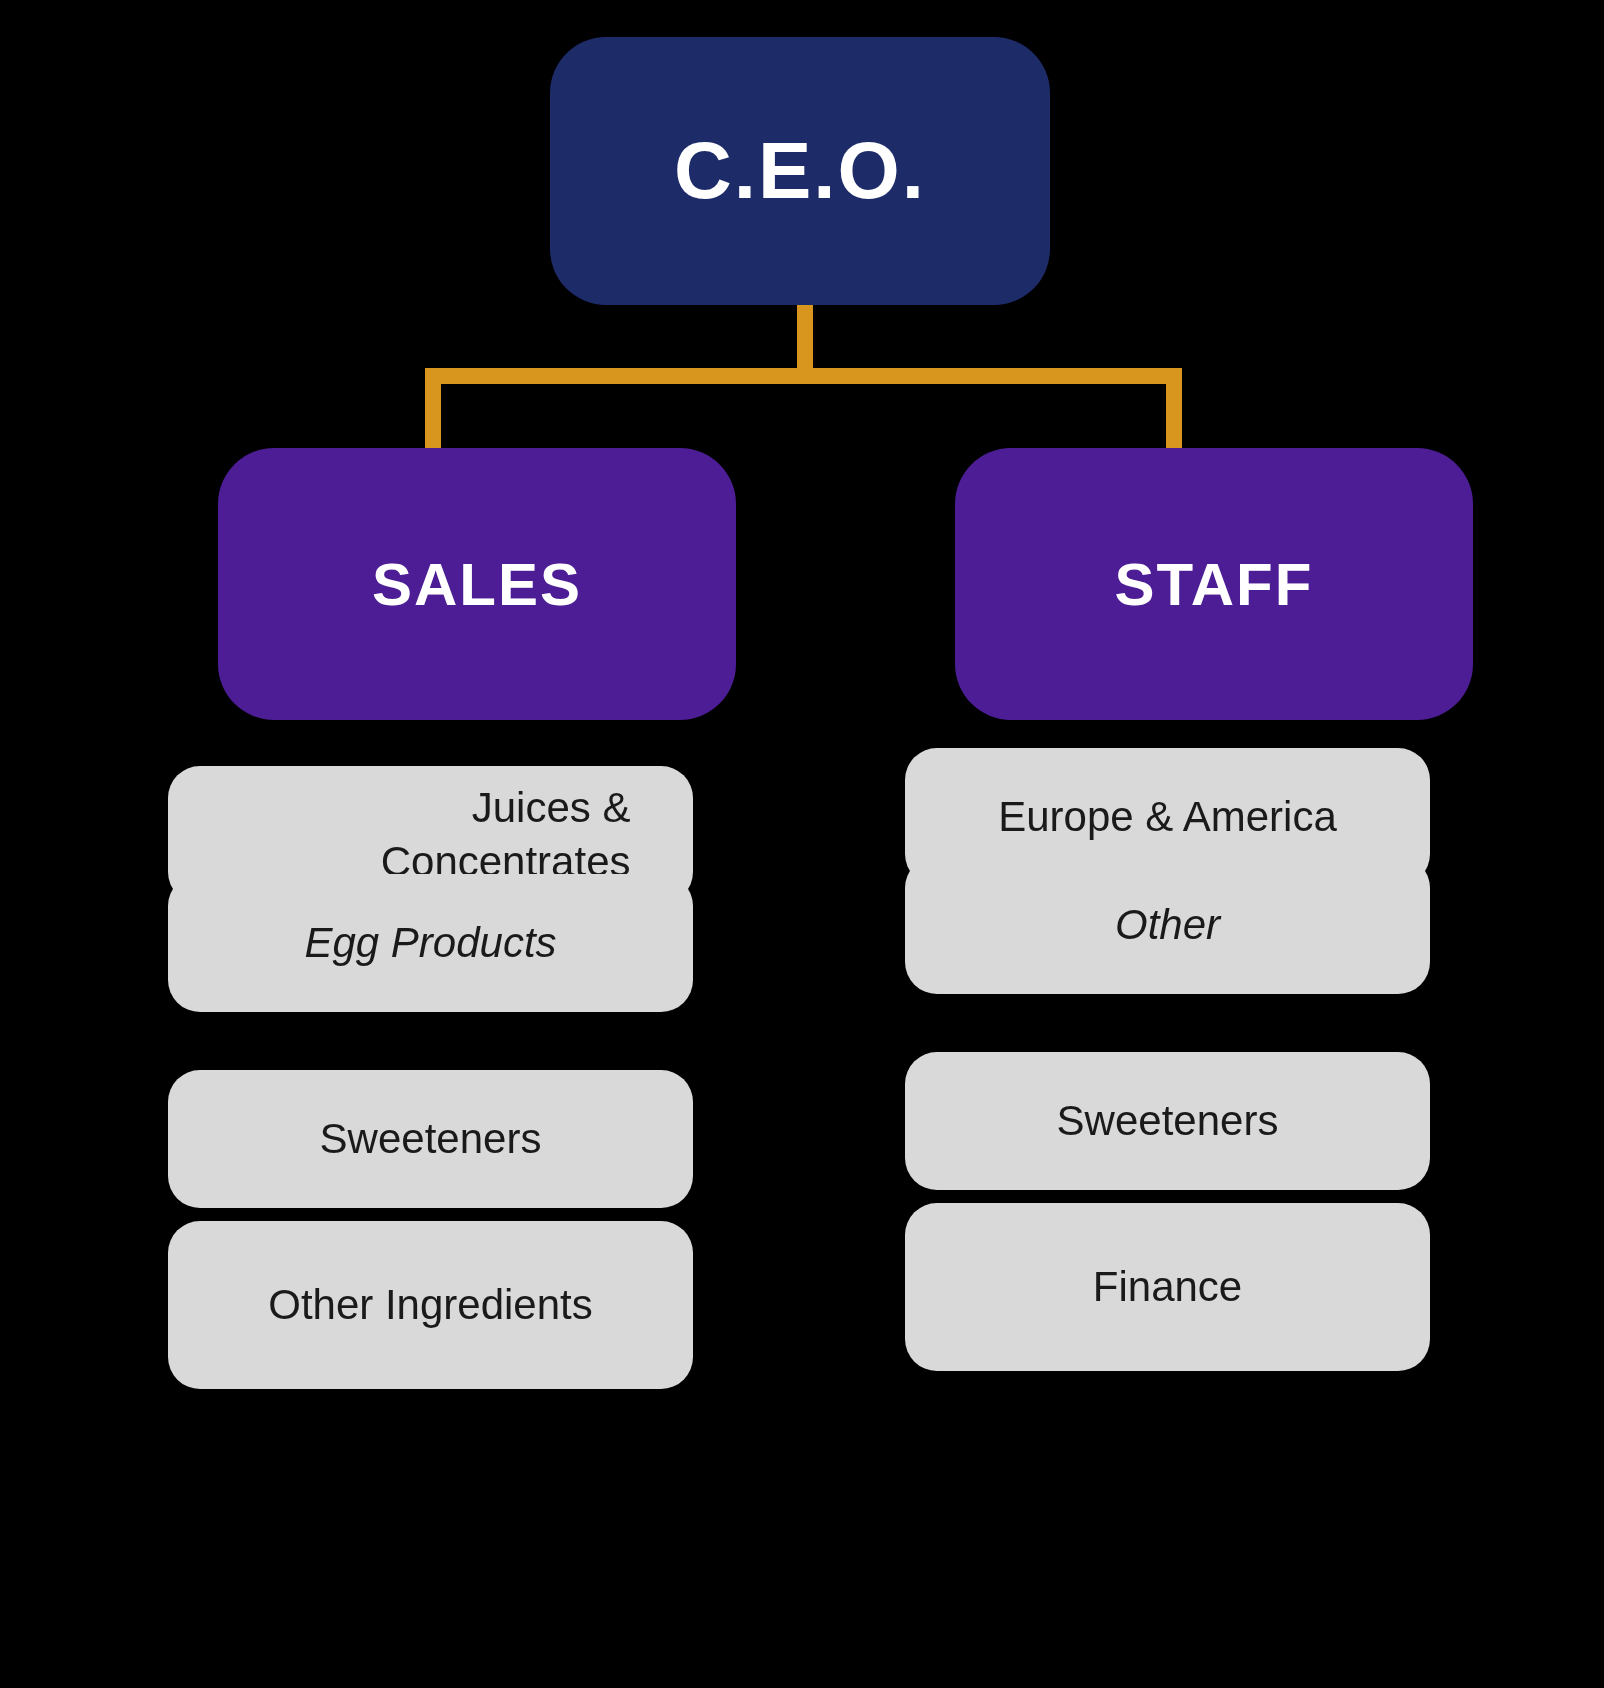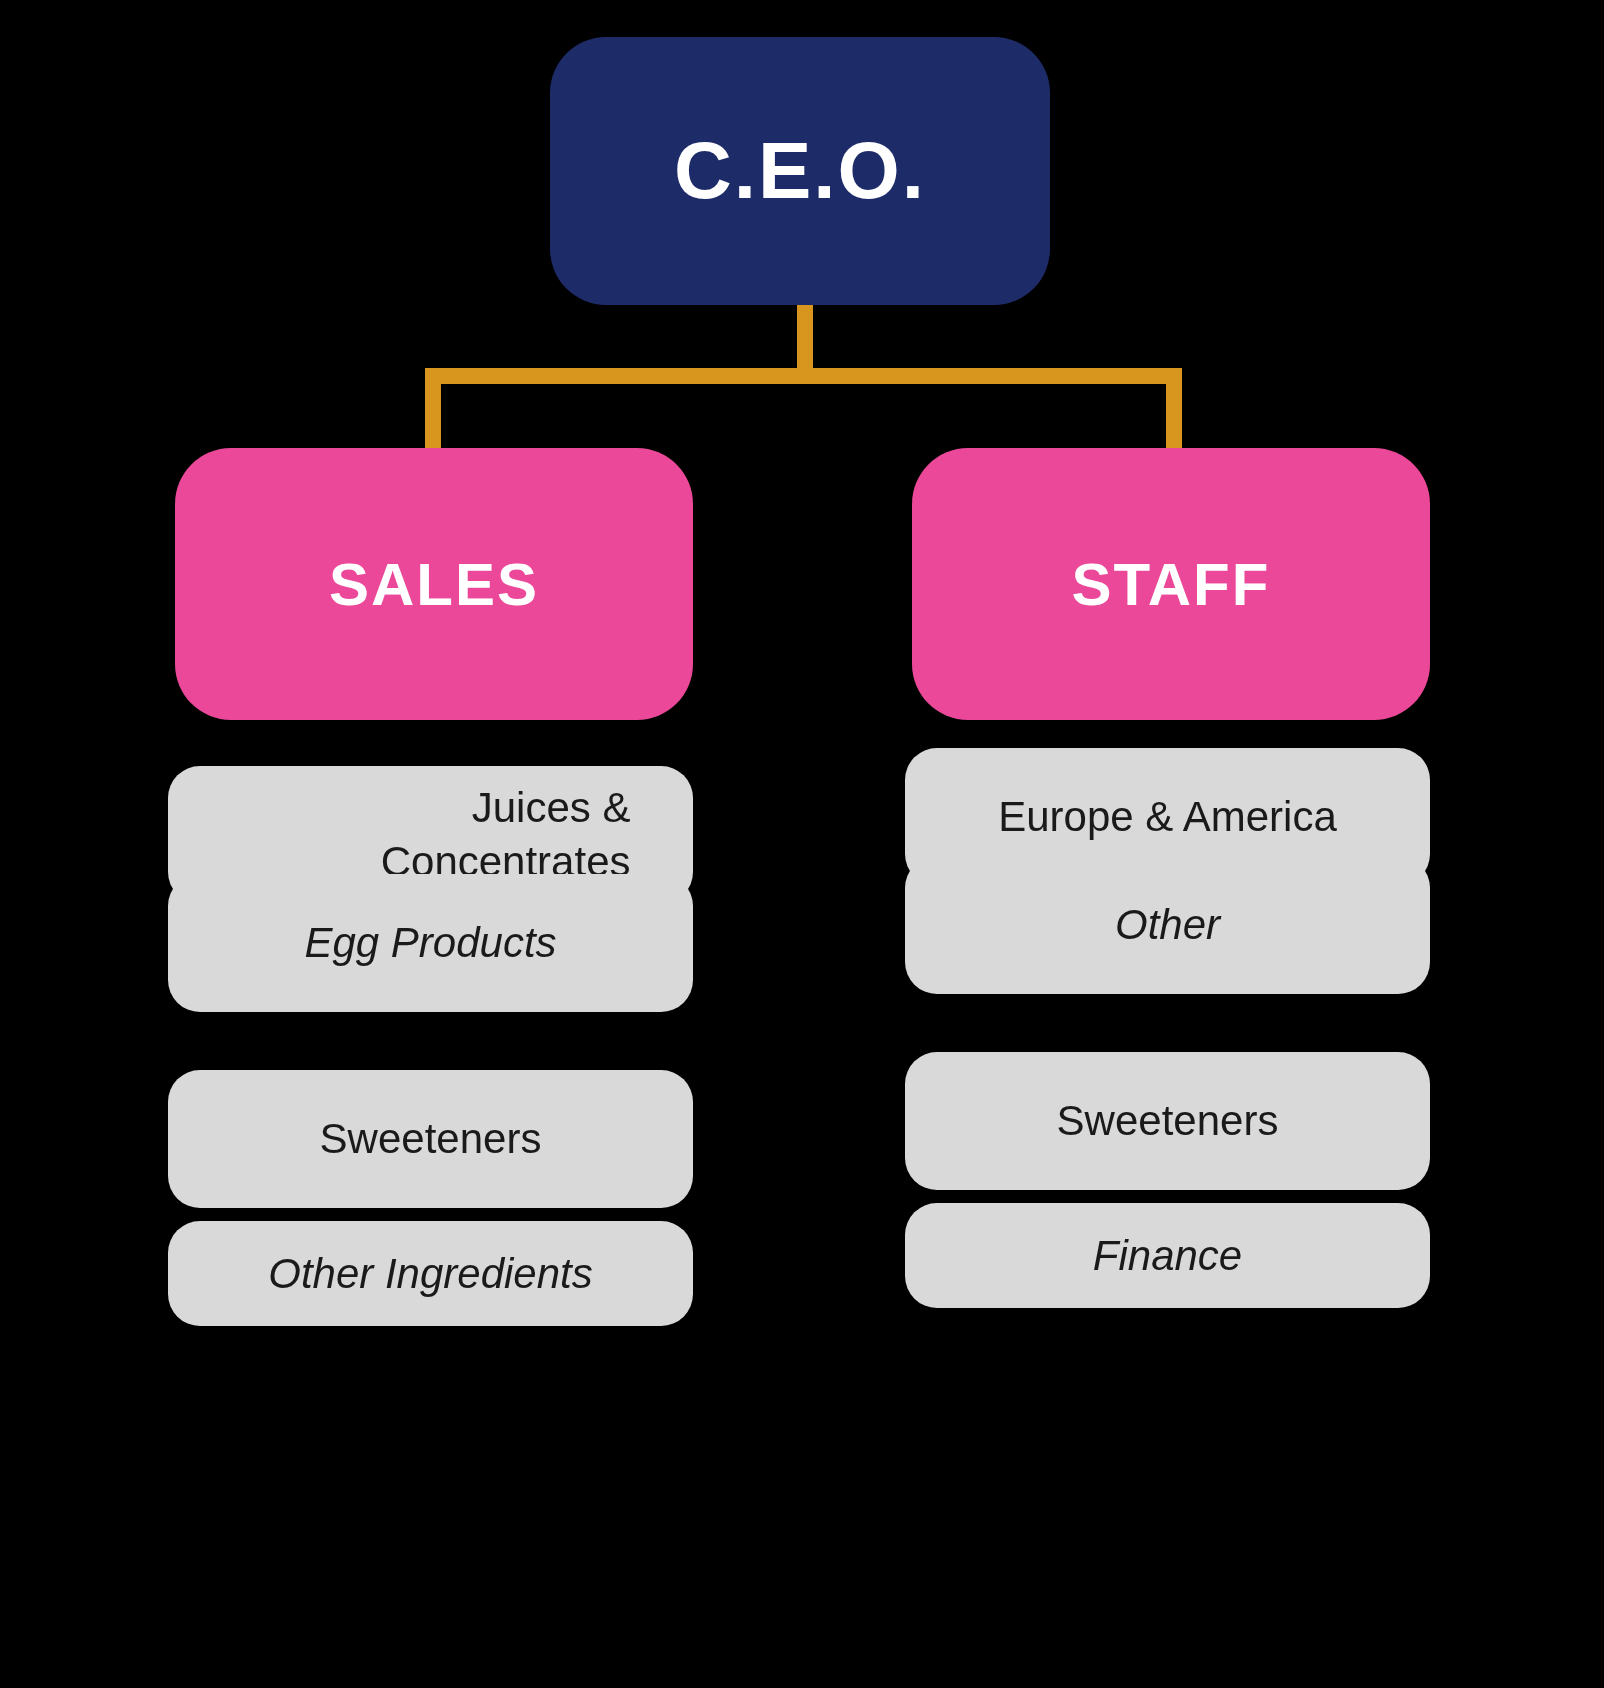--- a/index.html
+++ b/index.html
@@ -29,47 +29,48 @@
     background: #1e2b69;
     border-radius: 56px;
     color: #ffffff;
     font-size: 80px;
     font-weight: bold;
     letter-spacing: 2px;
   }
   .node-branch {
     width: 518px; height: 272px;
     top: 448px;
-    background: #ec4899;
+    background: #4c1d95;
     border-radius: 56px;
     color: #ffffff;
     font-size: 60px;
     font-weight: bold;
     letter-spacing: 2px;
+    margin-left: 43px;
   }
   .node-branch.sales { left: 175px; }
   .node-branch.staff { left: 912px; }
   .leaf {
     width: 525px; height: 138px;
     background: #d9d9d9;
     border-radius: 32px;
     color: #1a1a1a;
     font-size: 42px;
     line-height: 1.28;
   }
   .leaf > span {
     display: inline-block;
     max-width: 400px;
   }
   .col-left  { left: 168px; margin-top: 18px; }
   .col-right { left: 905px; }
   .row-0 { top: 748px; }
   .row-1 { top: 856px; font-style: italic; }
   .row-2 { top: 1052px; }
-  .row-3 { top: 1203px; height: 105px; font-style: italic; }
+  .row-3 { top: 1203px; height: 168px; }
   .connector {
     position: absolute;
     background: #d8961e;
   }
   .conn-stem  { left: 797px; top: 303px; width: 16px; height: 73px; }
   .conn-rail  { left: 425px; top: 368px; width: 757px; height: 16px; }
   .conn-drop-left  { left: 425px;  top: 368px; width: 16px; height: 84px; }
   .conn-drop-right { left: 1166px; top: 368px; width: 16px; height: 84px; }
 </style>
 </head>

